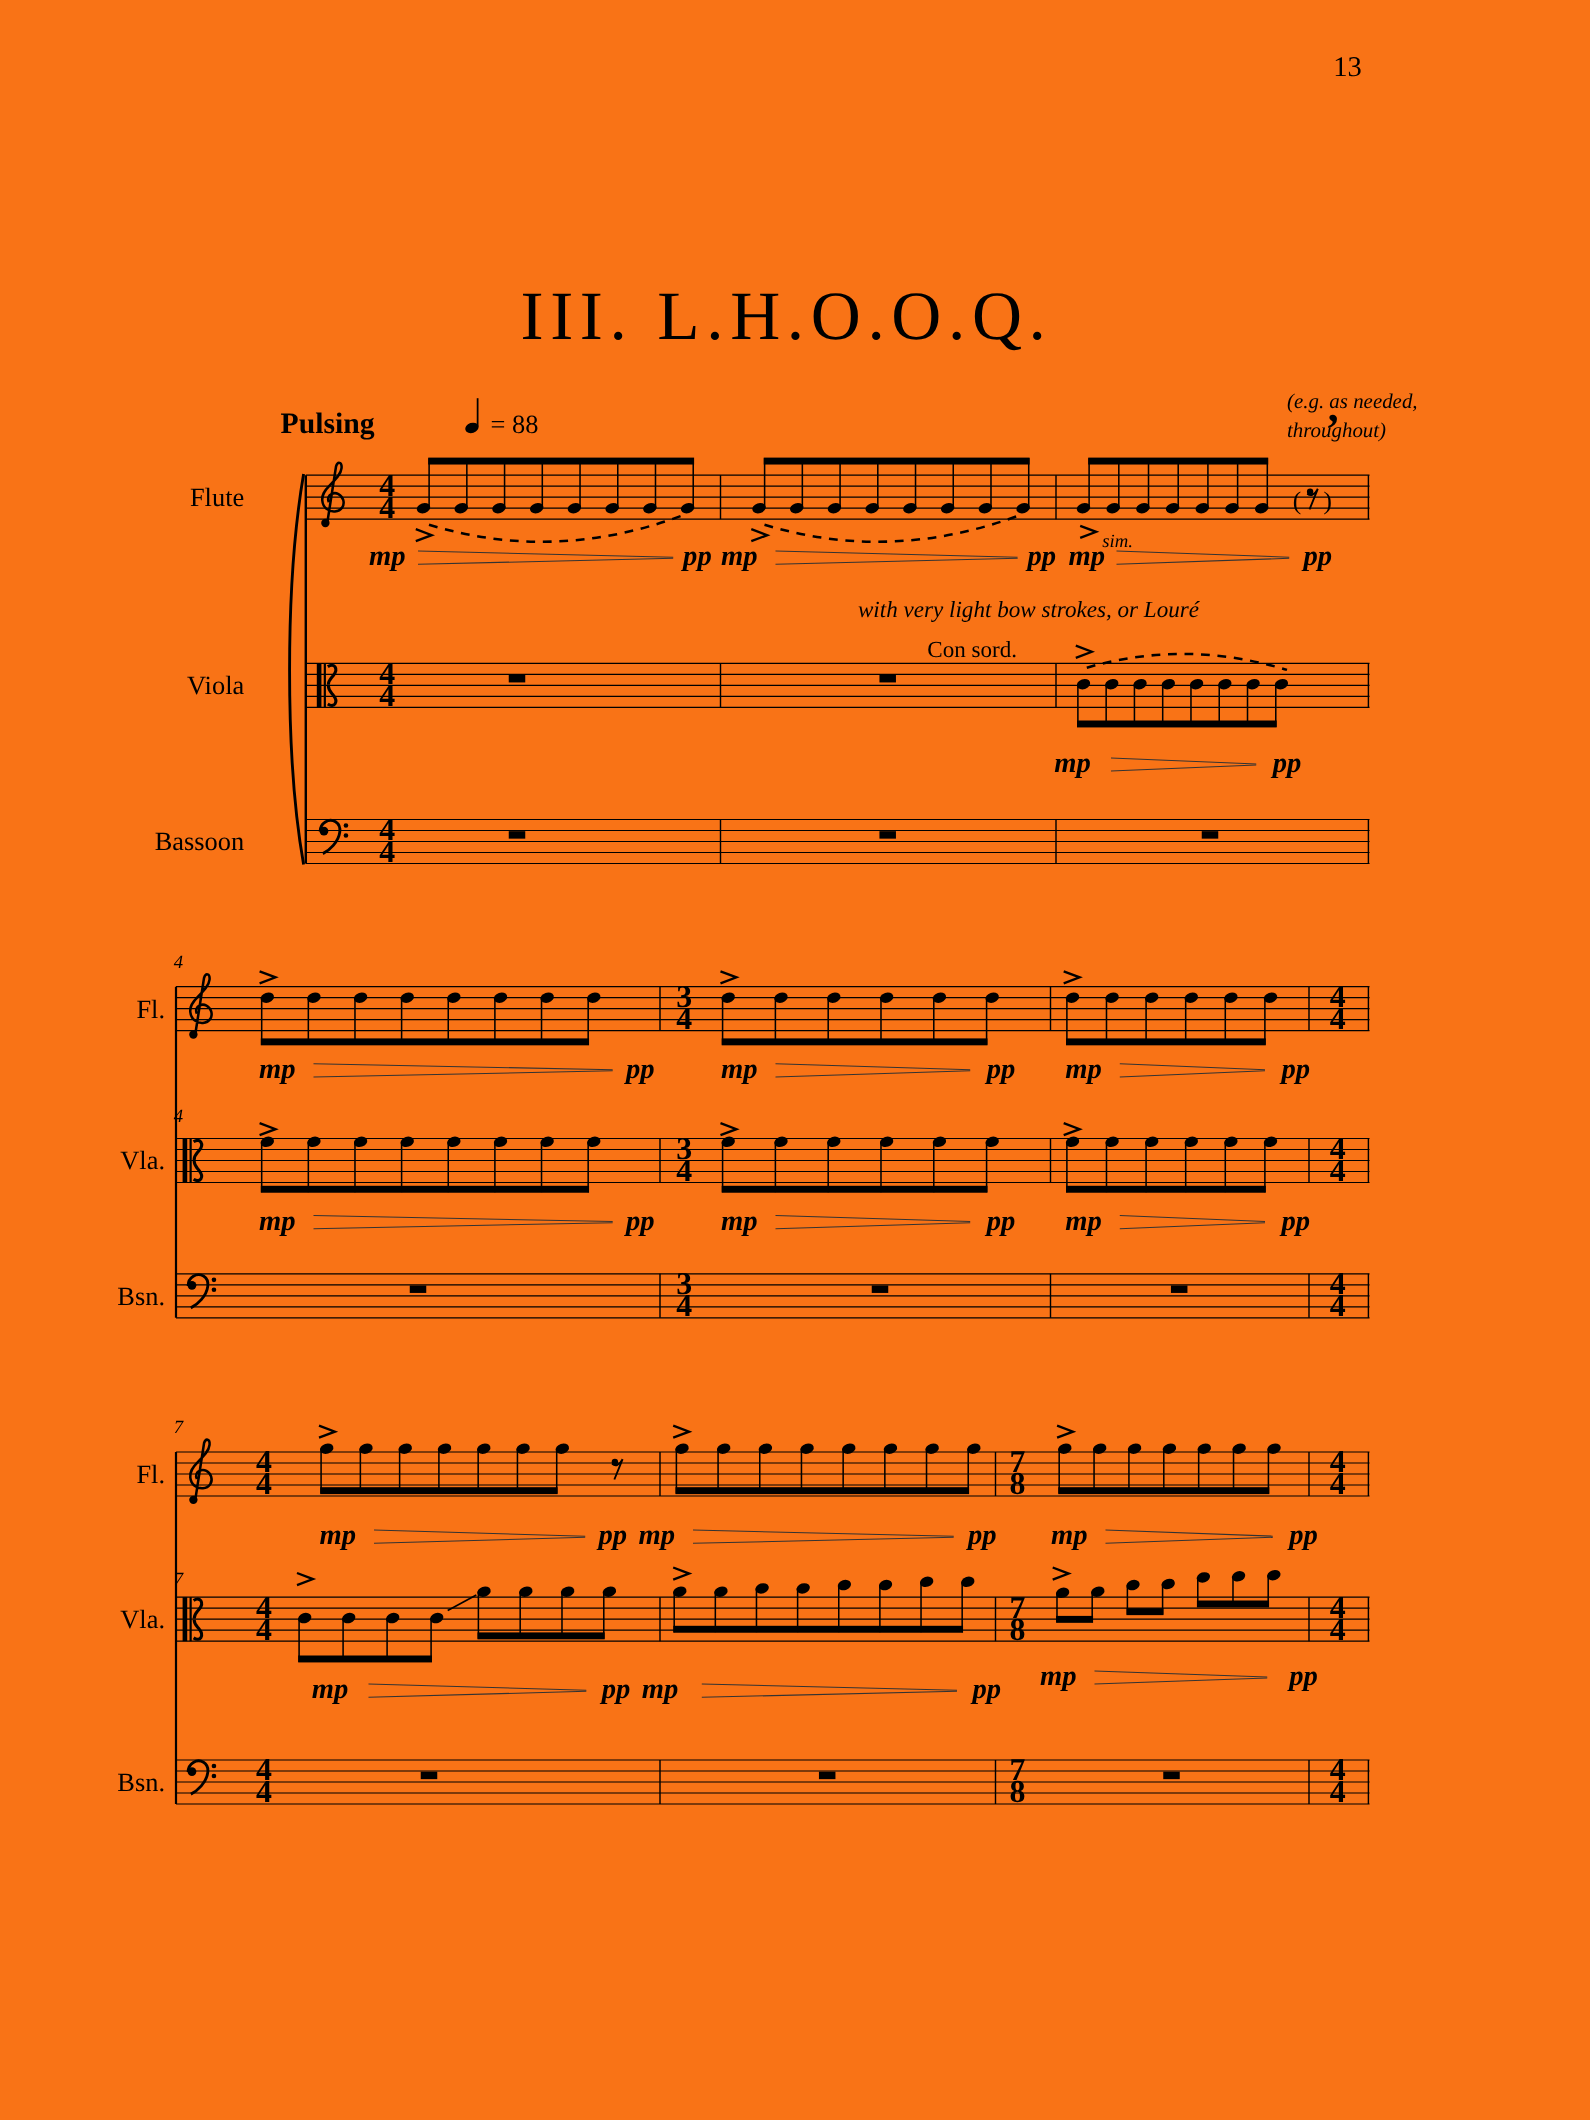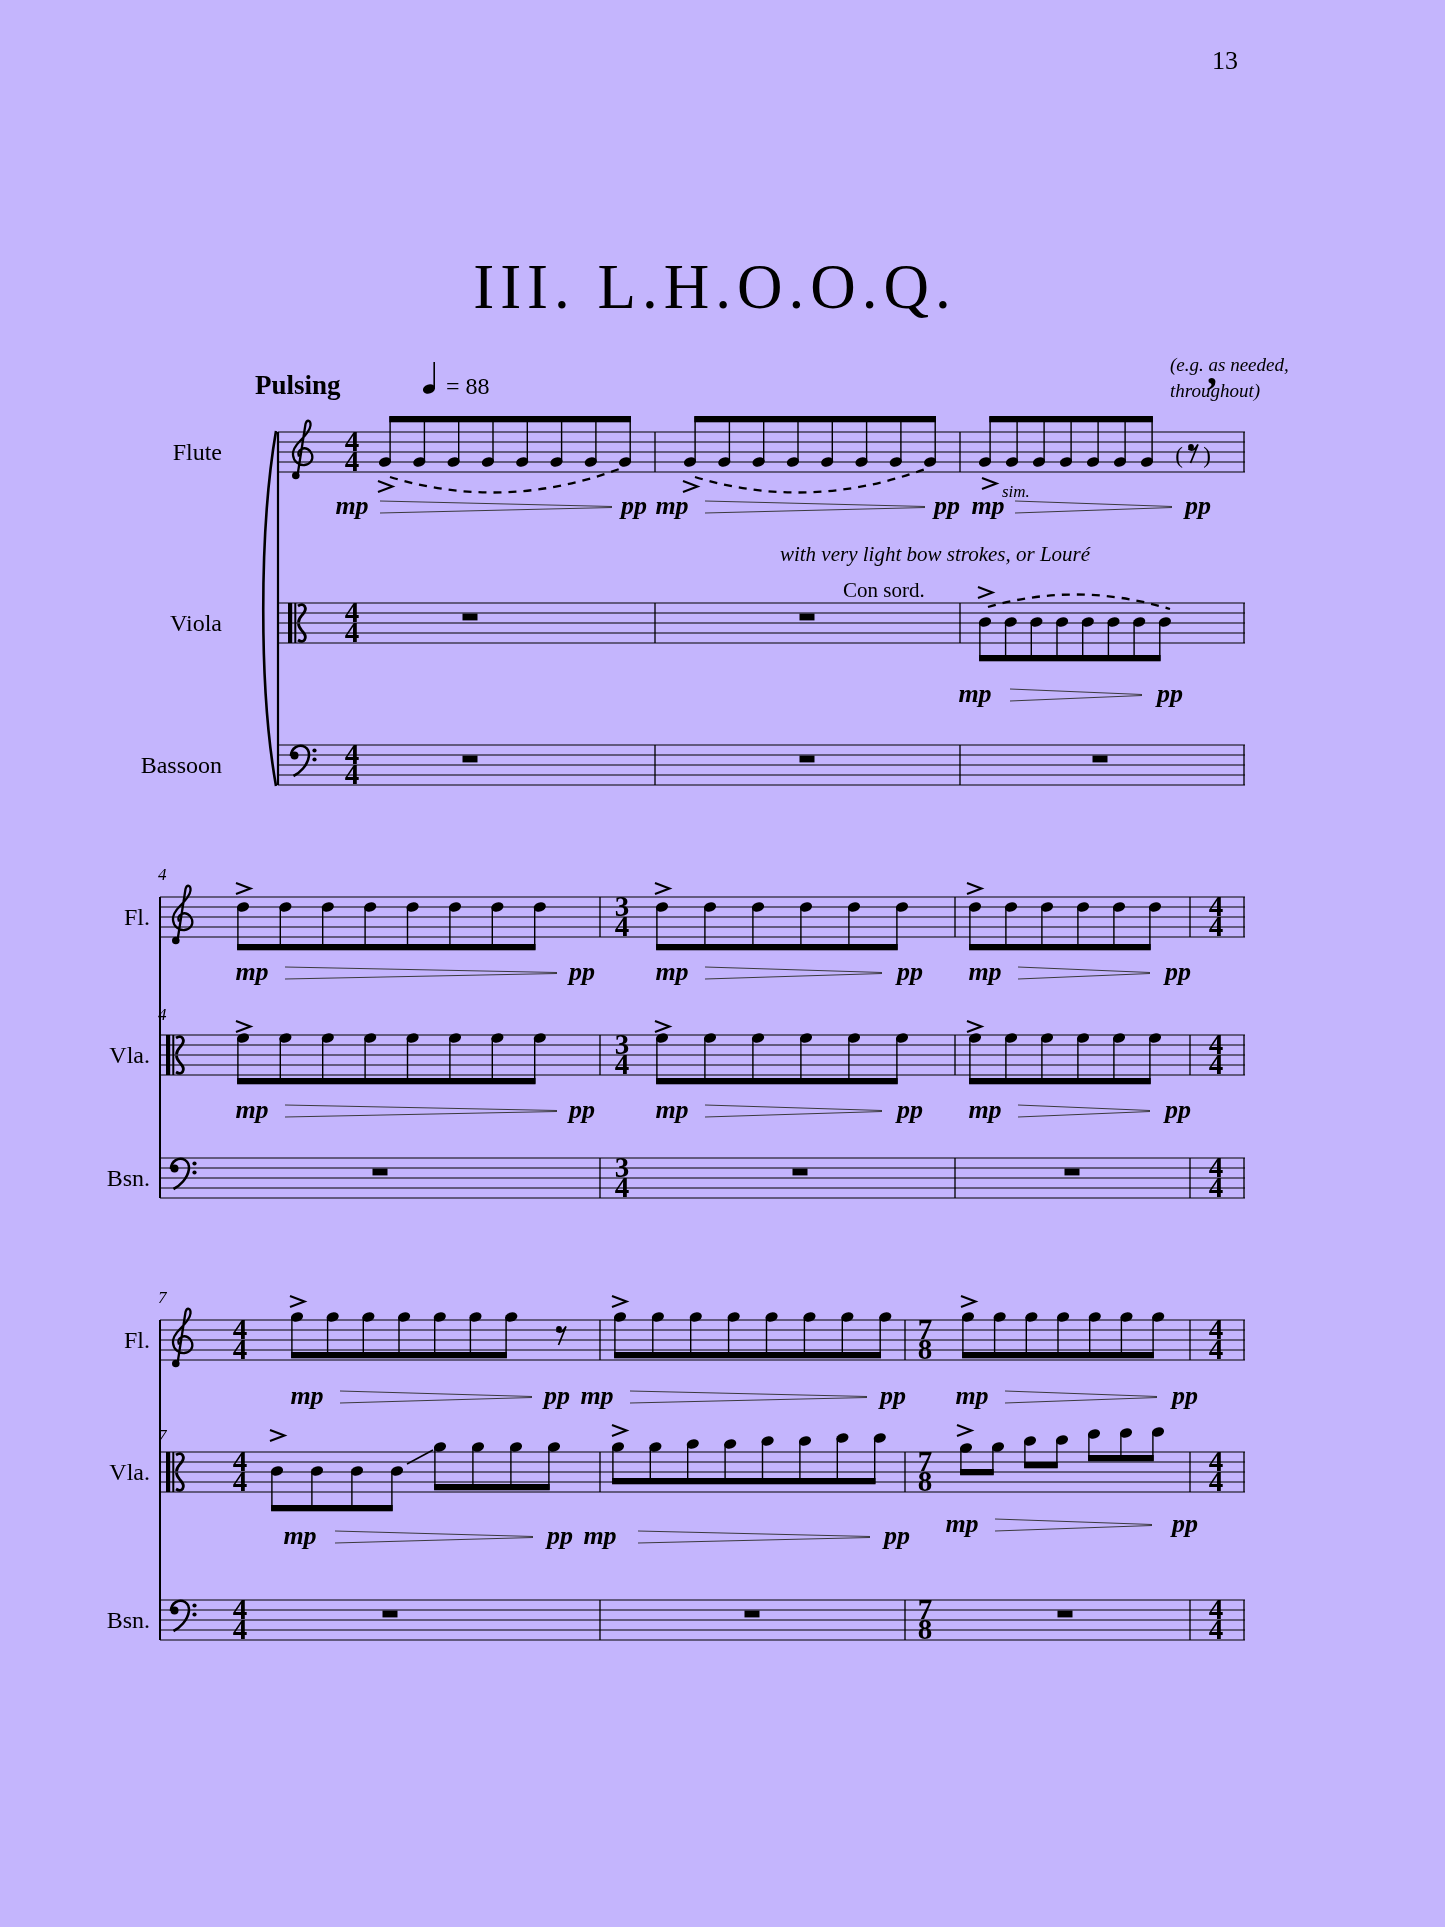--- a/index.html
+++ b/index.html
@@ -1,16 +1,16 @@
 <!DOCTYPE html>
 <html><head>
 <meta charset="utf-8">
 <style>
   html,body{margin:0;padding:0;background:#fff;}
-  .page{position:relative;width:1445px;height:1927px;background:#c4b5fd;overflow:hidden;}
+  .page{position:relative;width:1445px;height:1927px;background:#f97316;overflow:hidden;}
   svg{display:block;}
   svg text{fill:#000;}
   .t-title{font-family:"Liberation Serif",serif;font-size:63px;letter-spacing:6px;}
   .t-page{font-family:"Liberation Serif",serif;font-size:26px;}
   .t-tempo{font-family:"Liberation Serif",serif;font-size:27px;font-weight:bold;}
   .t-tempoval{font-family:"Liberation Serif",serif;font-size:24px;}
   .t-ann{font-family:"Liberation Serif",serif;font-size:19px;font-style:italic;}
   .t-label{font-family:"Liberation Serif",serif;font-size:24px;}
   .t-mnum{font-family:"Liberation Serif",serif;font-size:17px;font-style:italic;}
   .t-dyn{font-family:"Liberation Serif",serif;font-size:26px;font-weight:bold;font-style:italic;}

